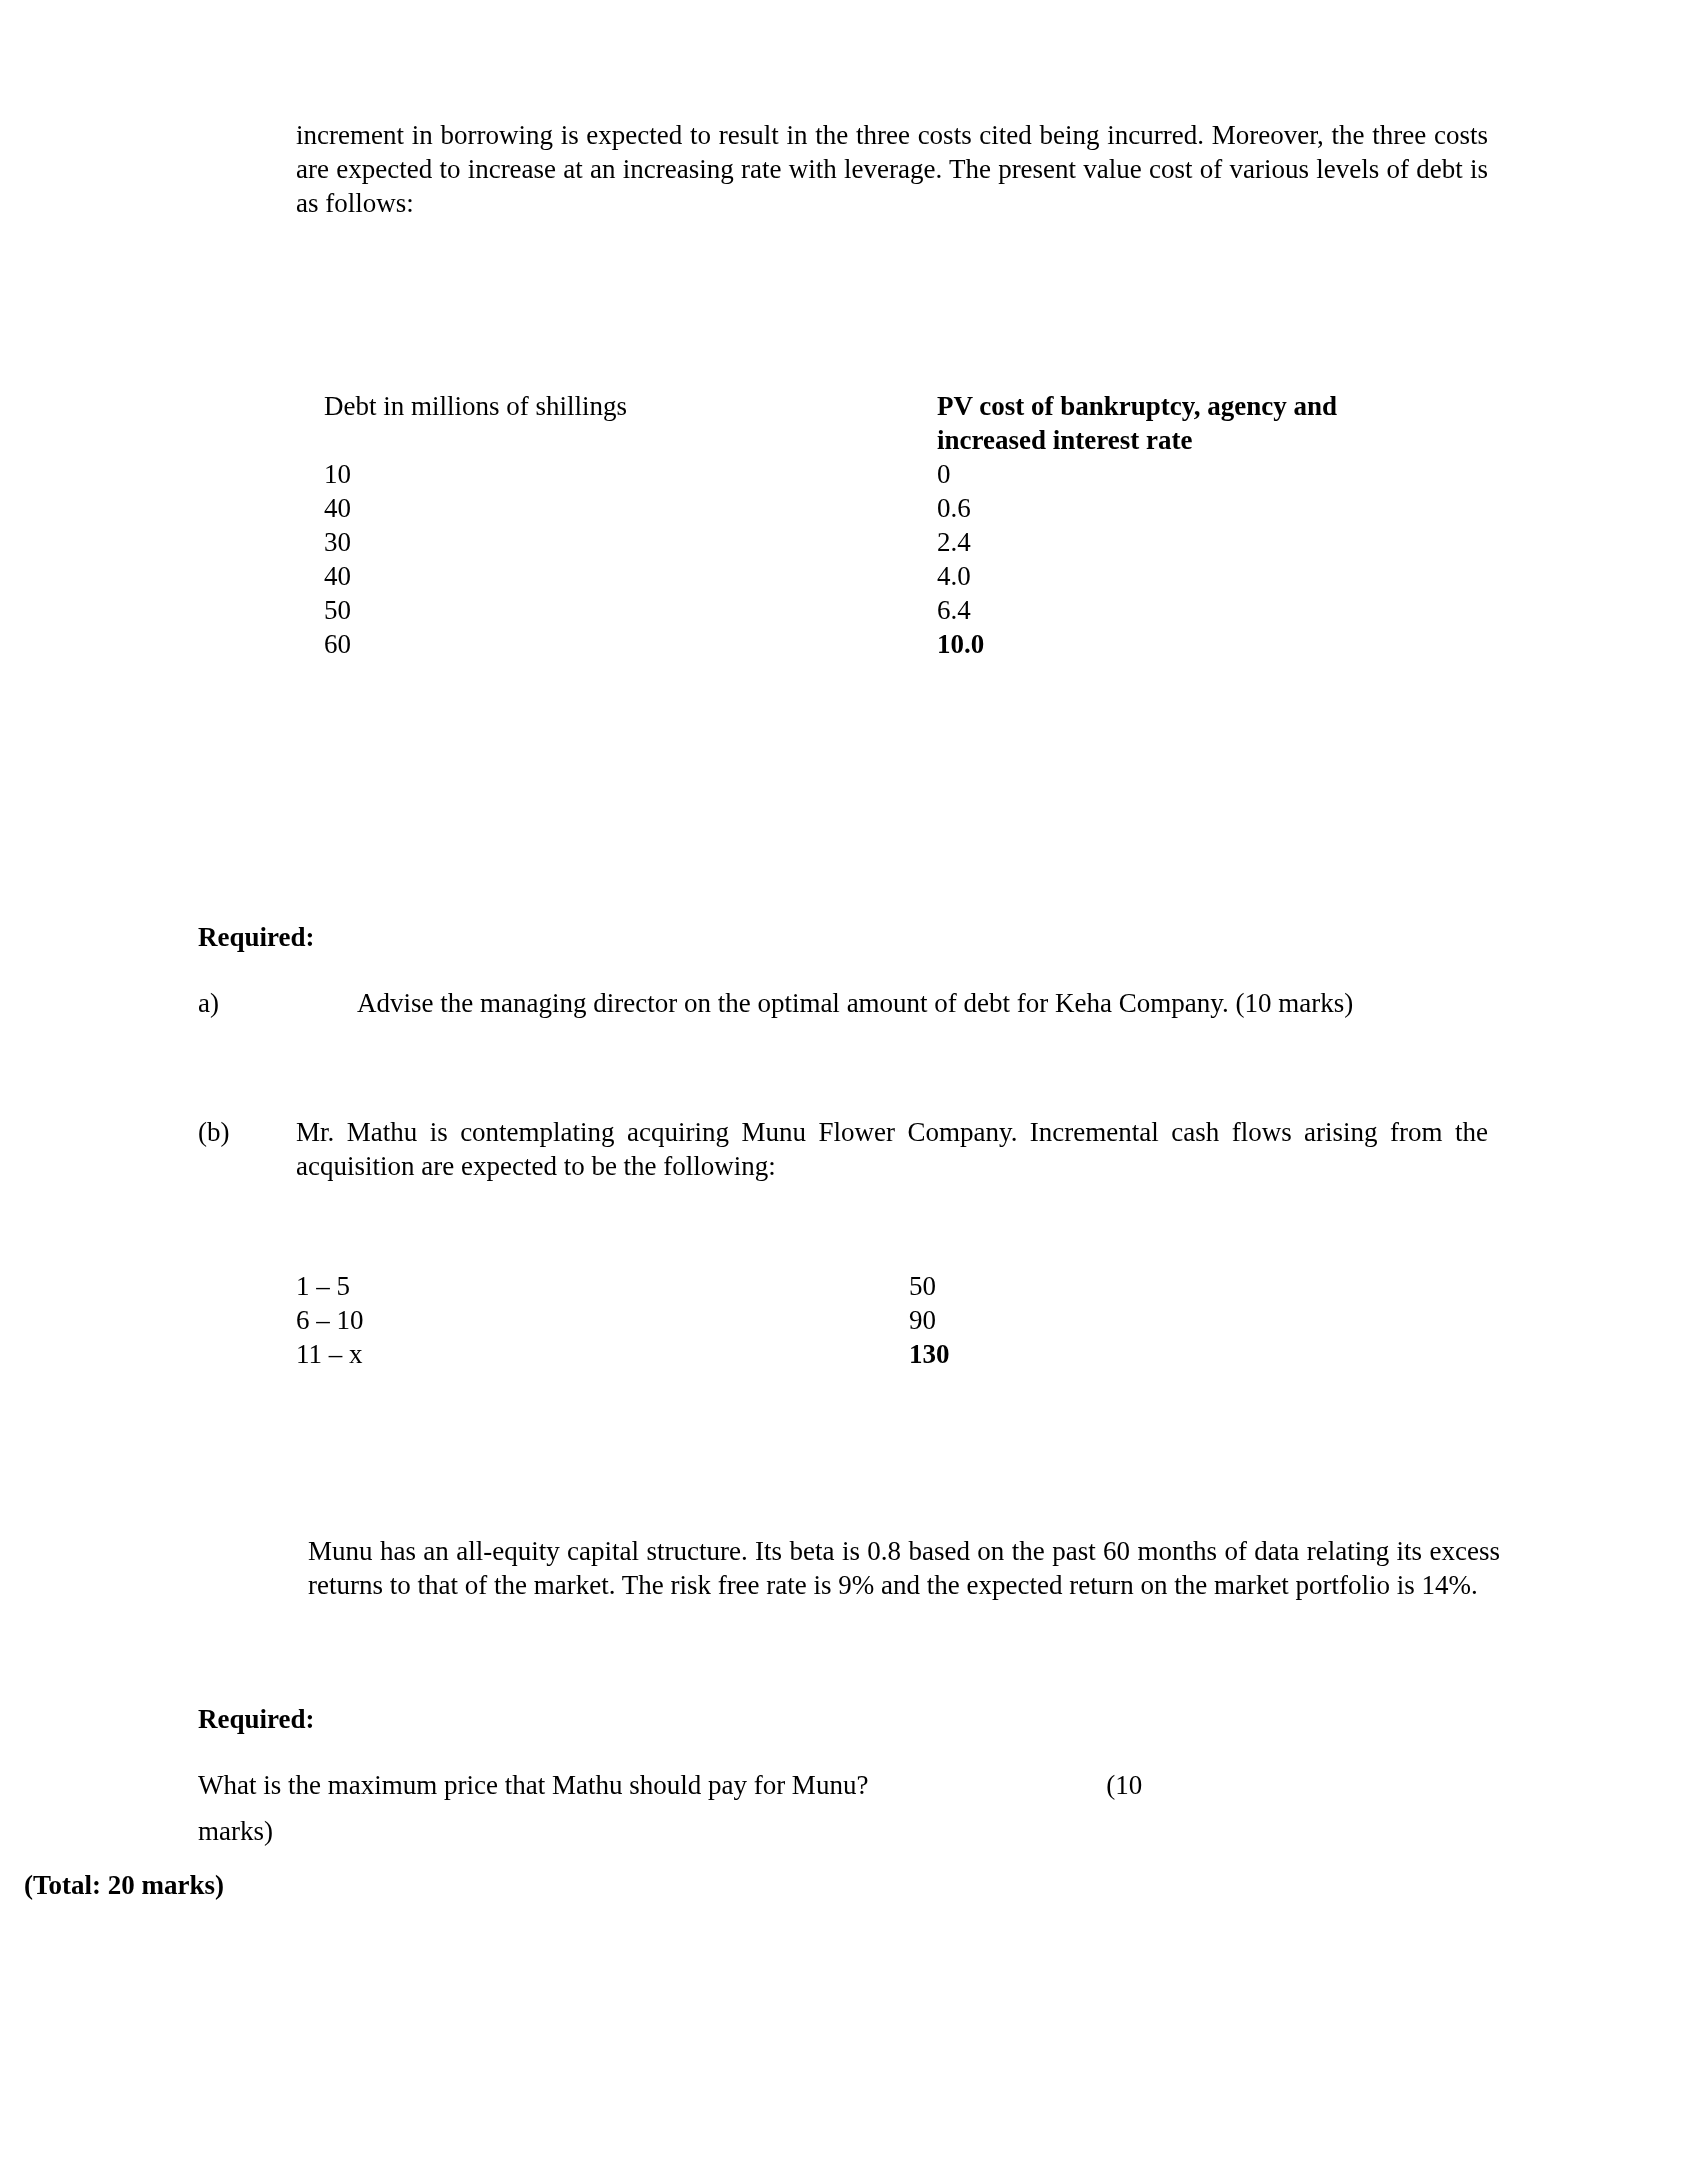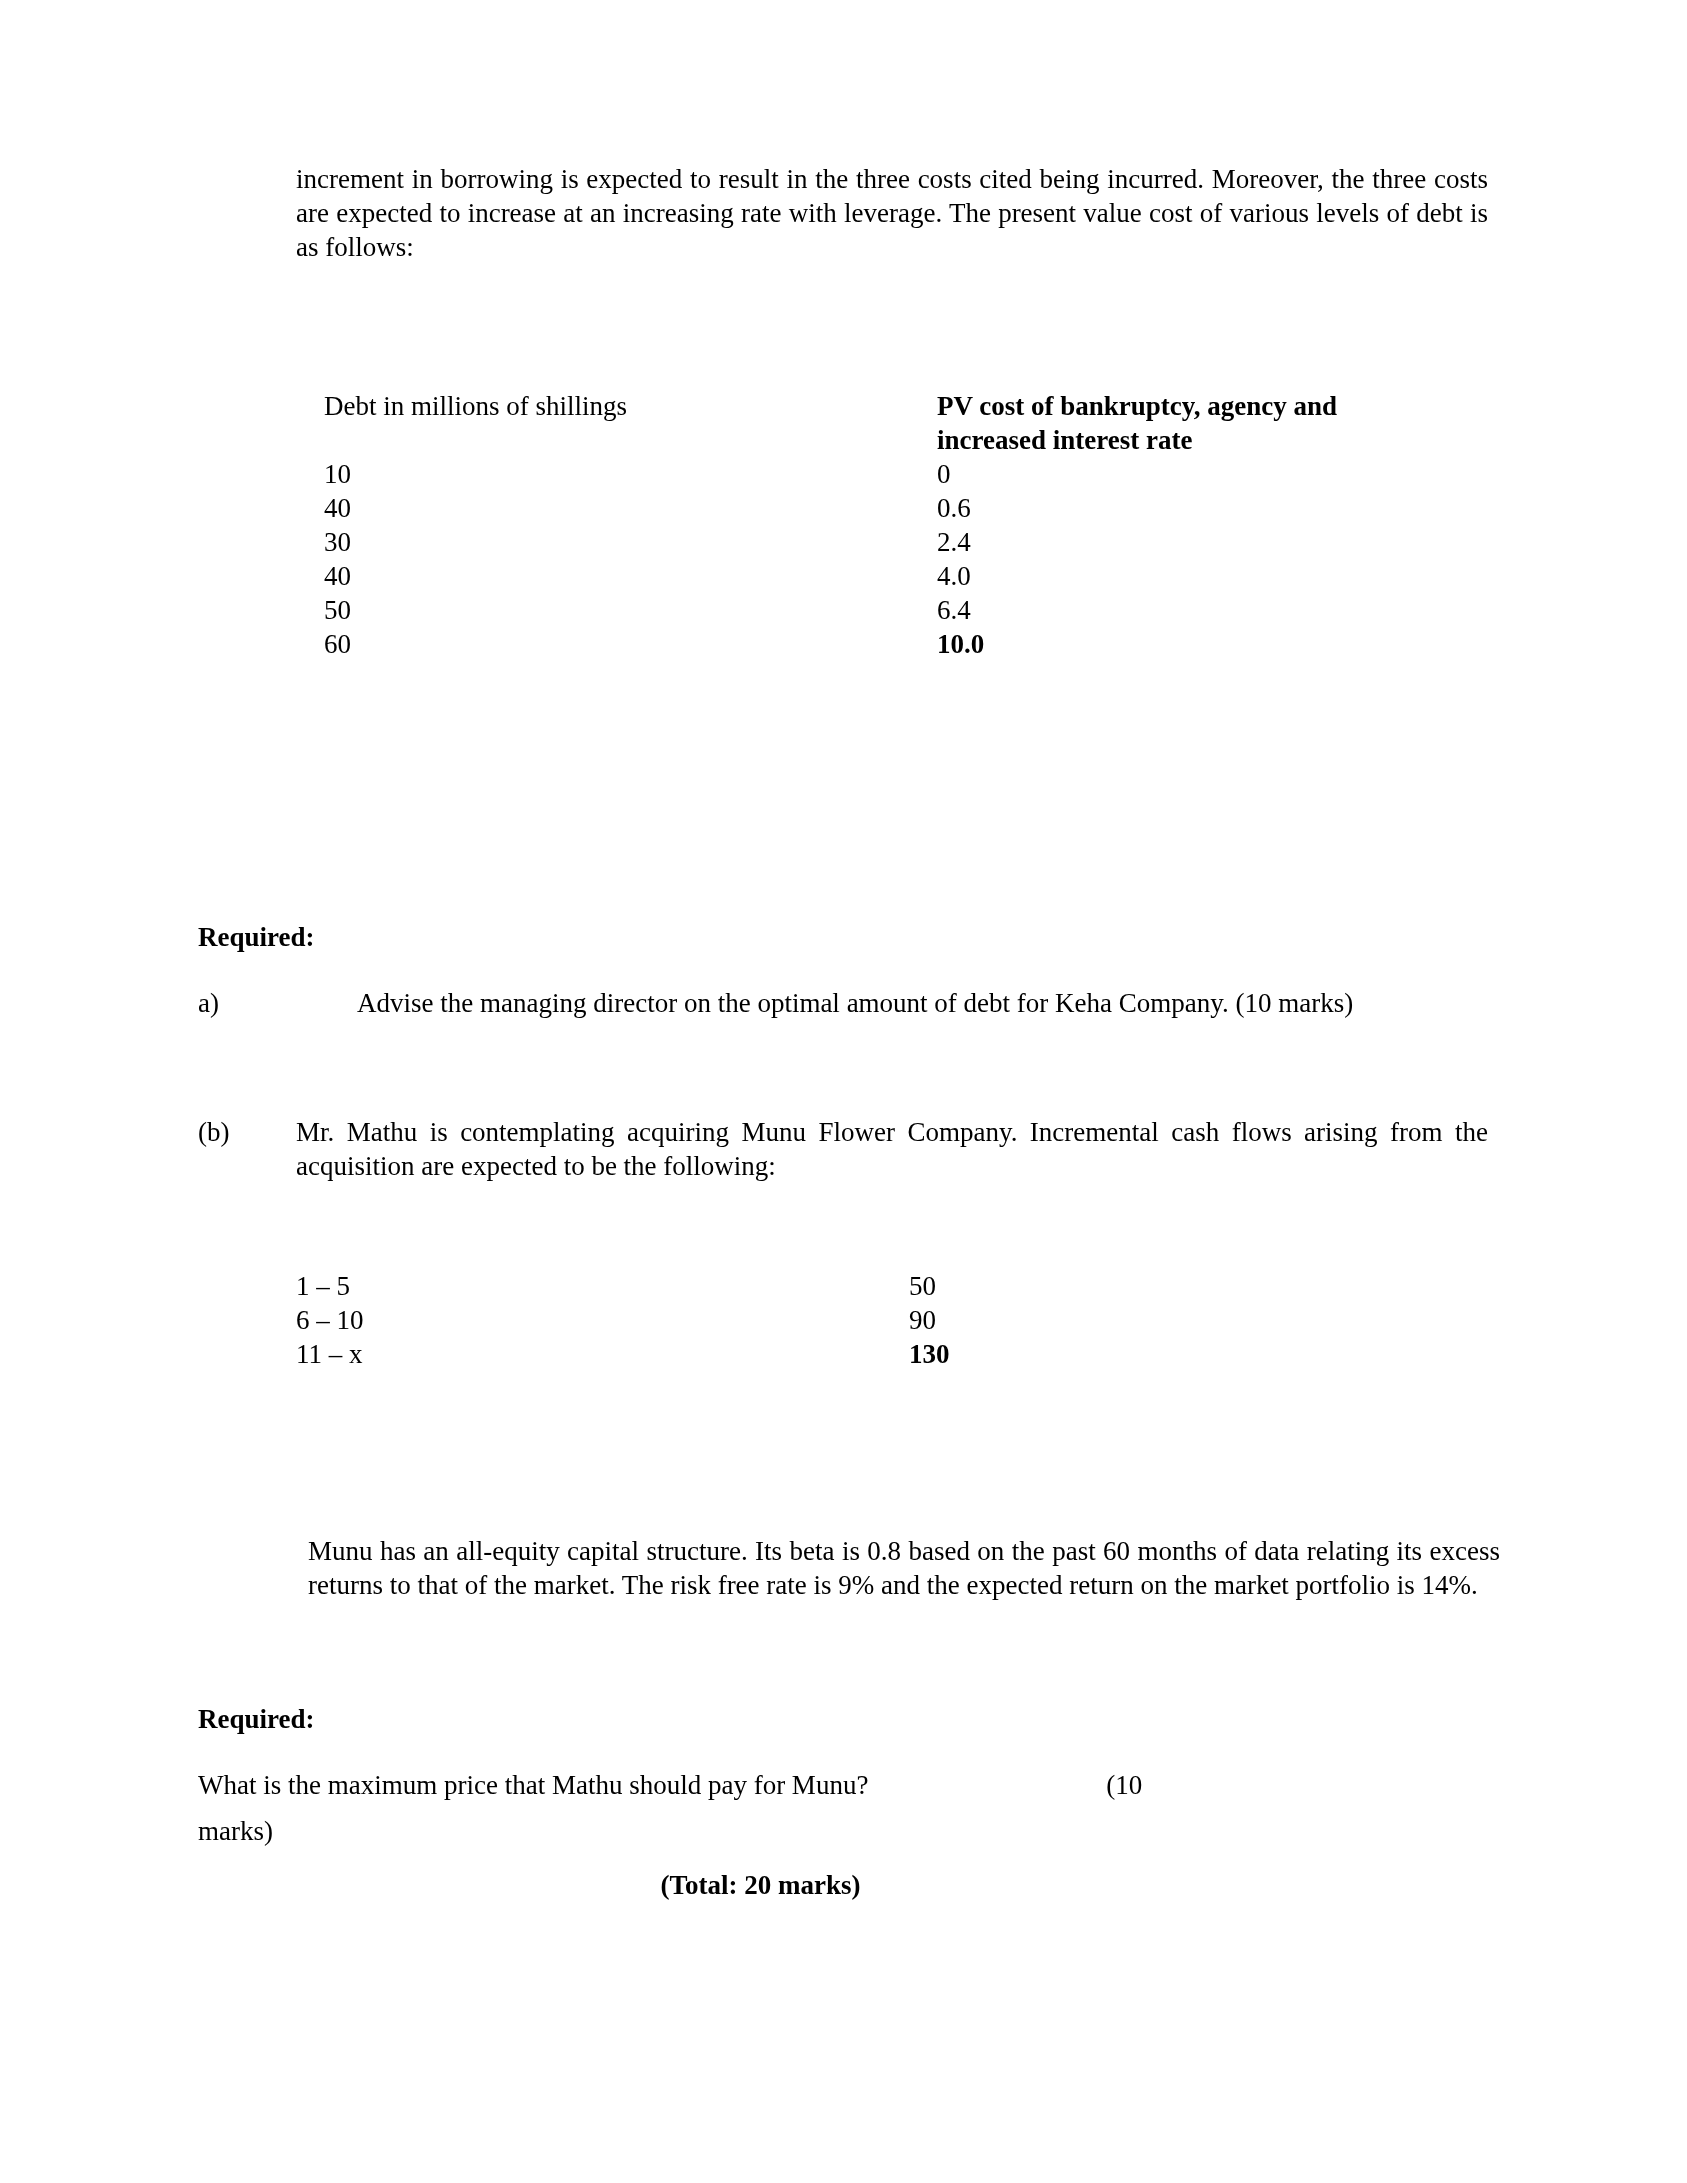--- a/index.html
+++ b/index.html
@@ -84,32 +84,32 @@
   .hdr-value { font-weight: 700; width: 579px; white-space: normal; line-height: 34px; }
 
   .v-num { padding-left: 18.5px; }
   .v-num-wide { padding-left: 0px; font-weight: bold; }
 
   .right-align {
     position: absolute;
     font-size: 27px;
     line-height: 34px;
     font-weight: 700;
-    text-align: center;
+    text-align: left;
     width: 1489px;
-    left: 0;
+    left: 8px;
     padding-left: 16px;
   }
 </style>
 </head>
 <body>
 
 <div class="page">
 
-  <div class="block indent justify" style="left:296px; top:118px; width:1192px;margin-top:44px;">increment in borrowing is expected to result in the three costs cited being incurred.  Moreover, the three costs are expected to increase at an increasing rate with leverage.  The present value cost of various levels of debt is as follows:</div>
+  <div class="block indent justify" style="left:296px; top:118px; width:1192px;">increment in borrowing is expected to result in the three costs cited being incurred.  Moreover, the three costs are expected to increase at an increasing rate with leverage.  The present value cost of various levels of debt is as follows:</div>
 
   <table class="dtable" style="left:296px; top:389px;margin-left:28px;">
     <tbody>
       <tr>
         <td class="col-label hdr-label">Debt in millions of shillings</td>
         <td class="hdr-value">
           <span>PV cost of bankruptcy, agency and</span><br>
           <span>increased interest rate</span>
         </td>
       </tr>

